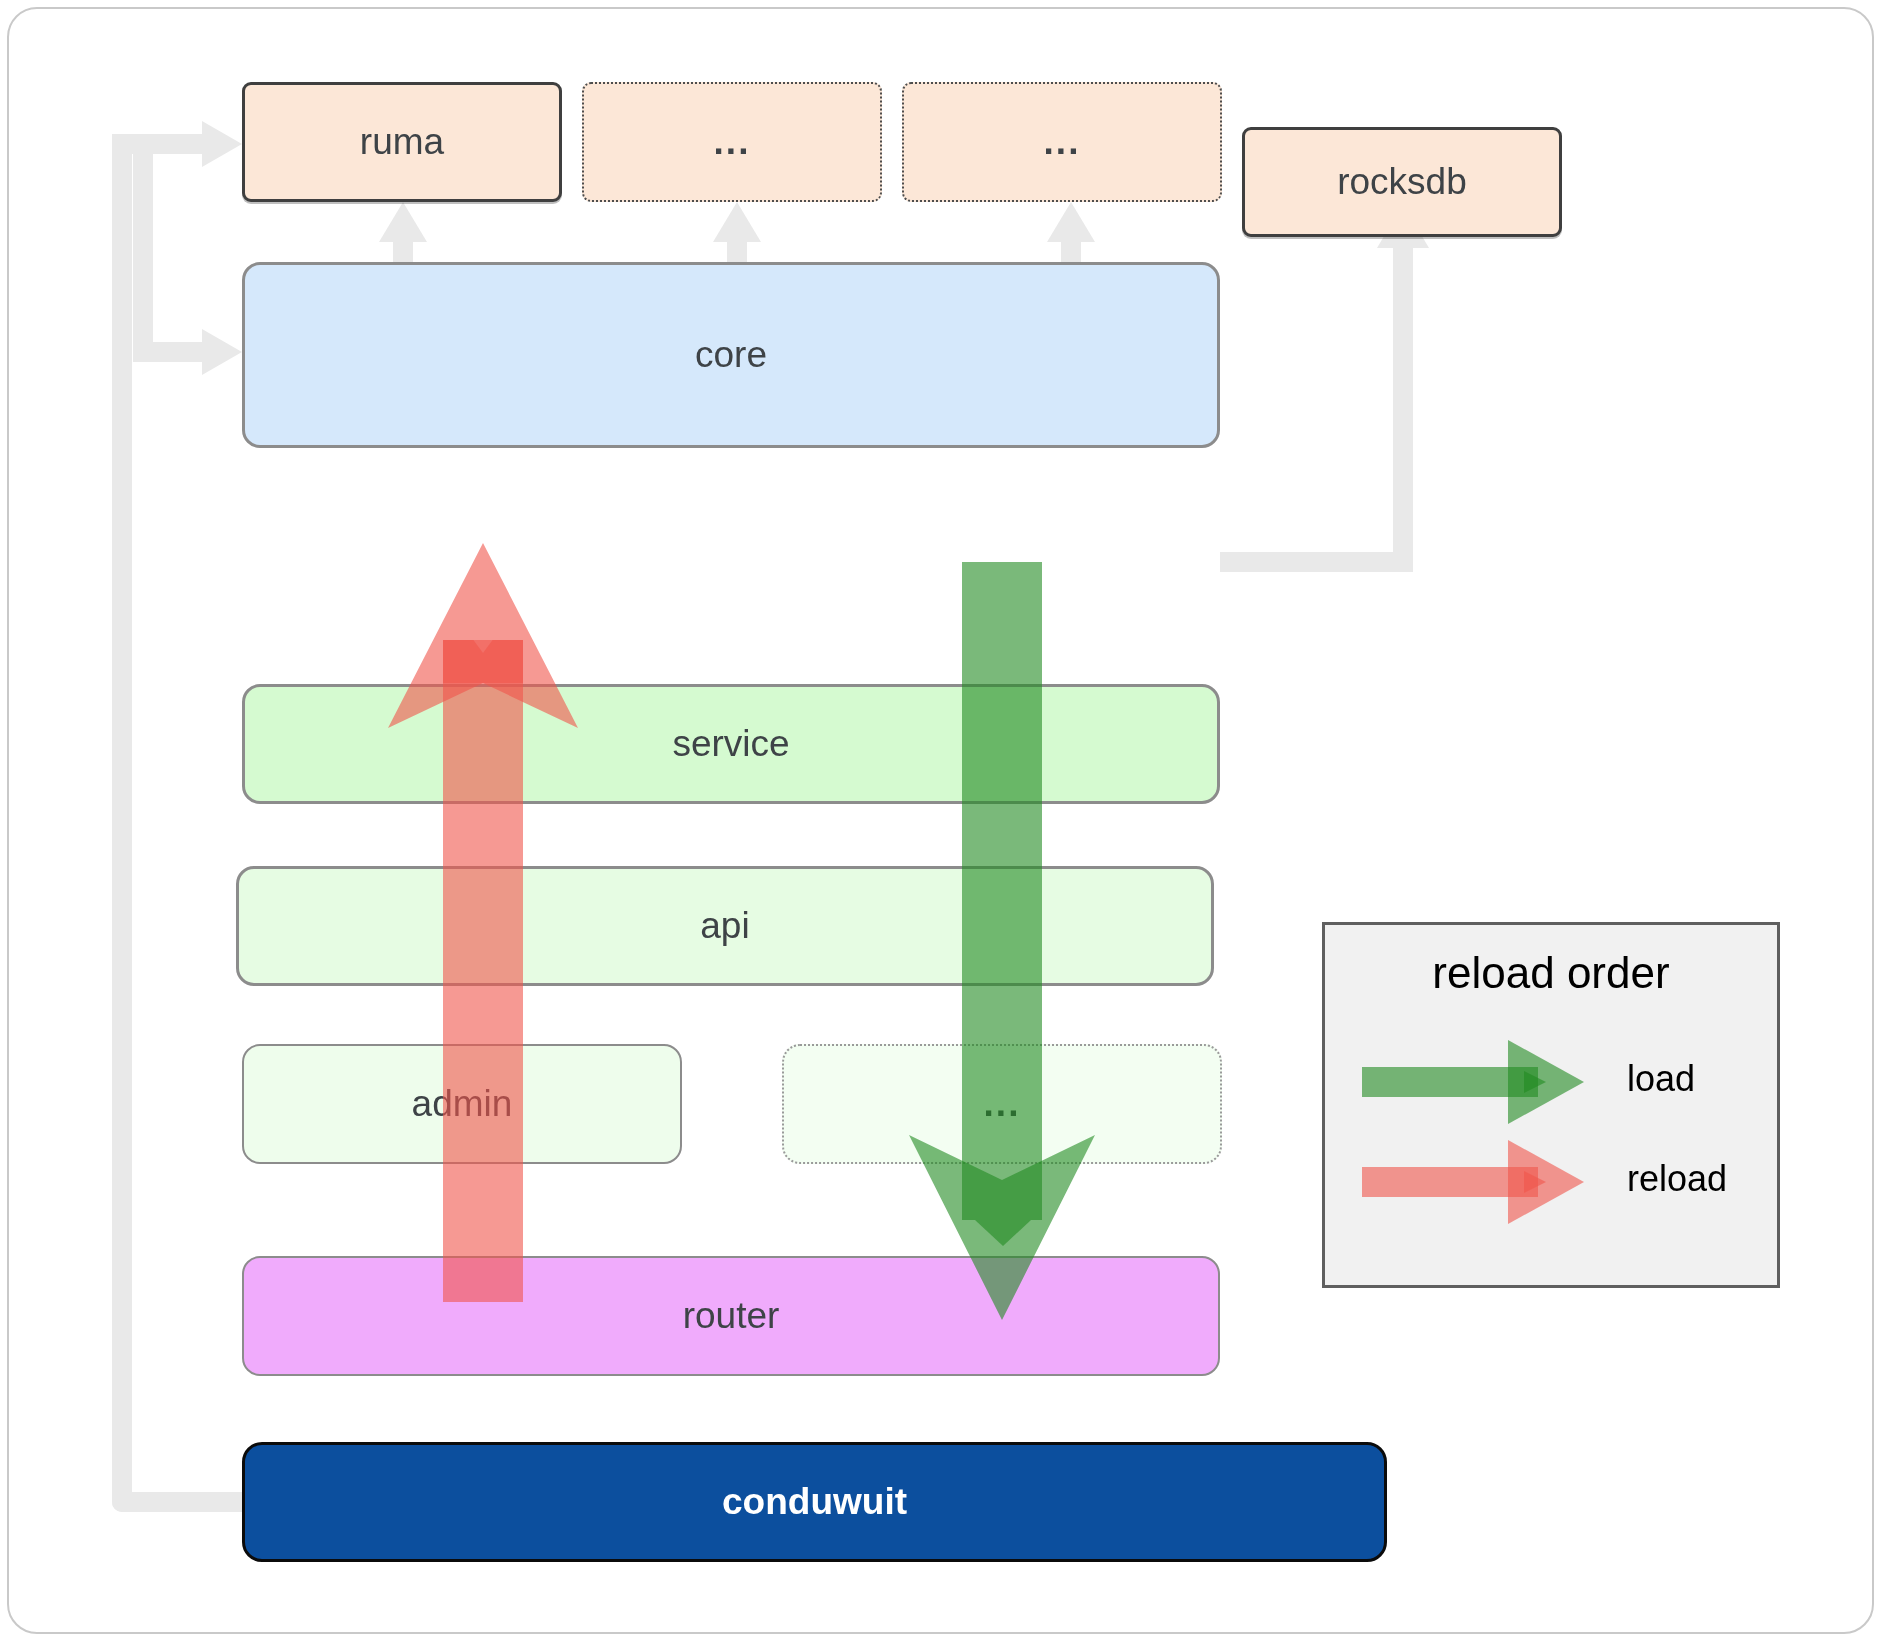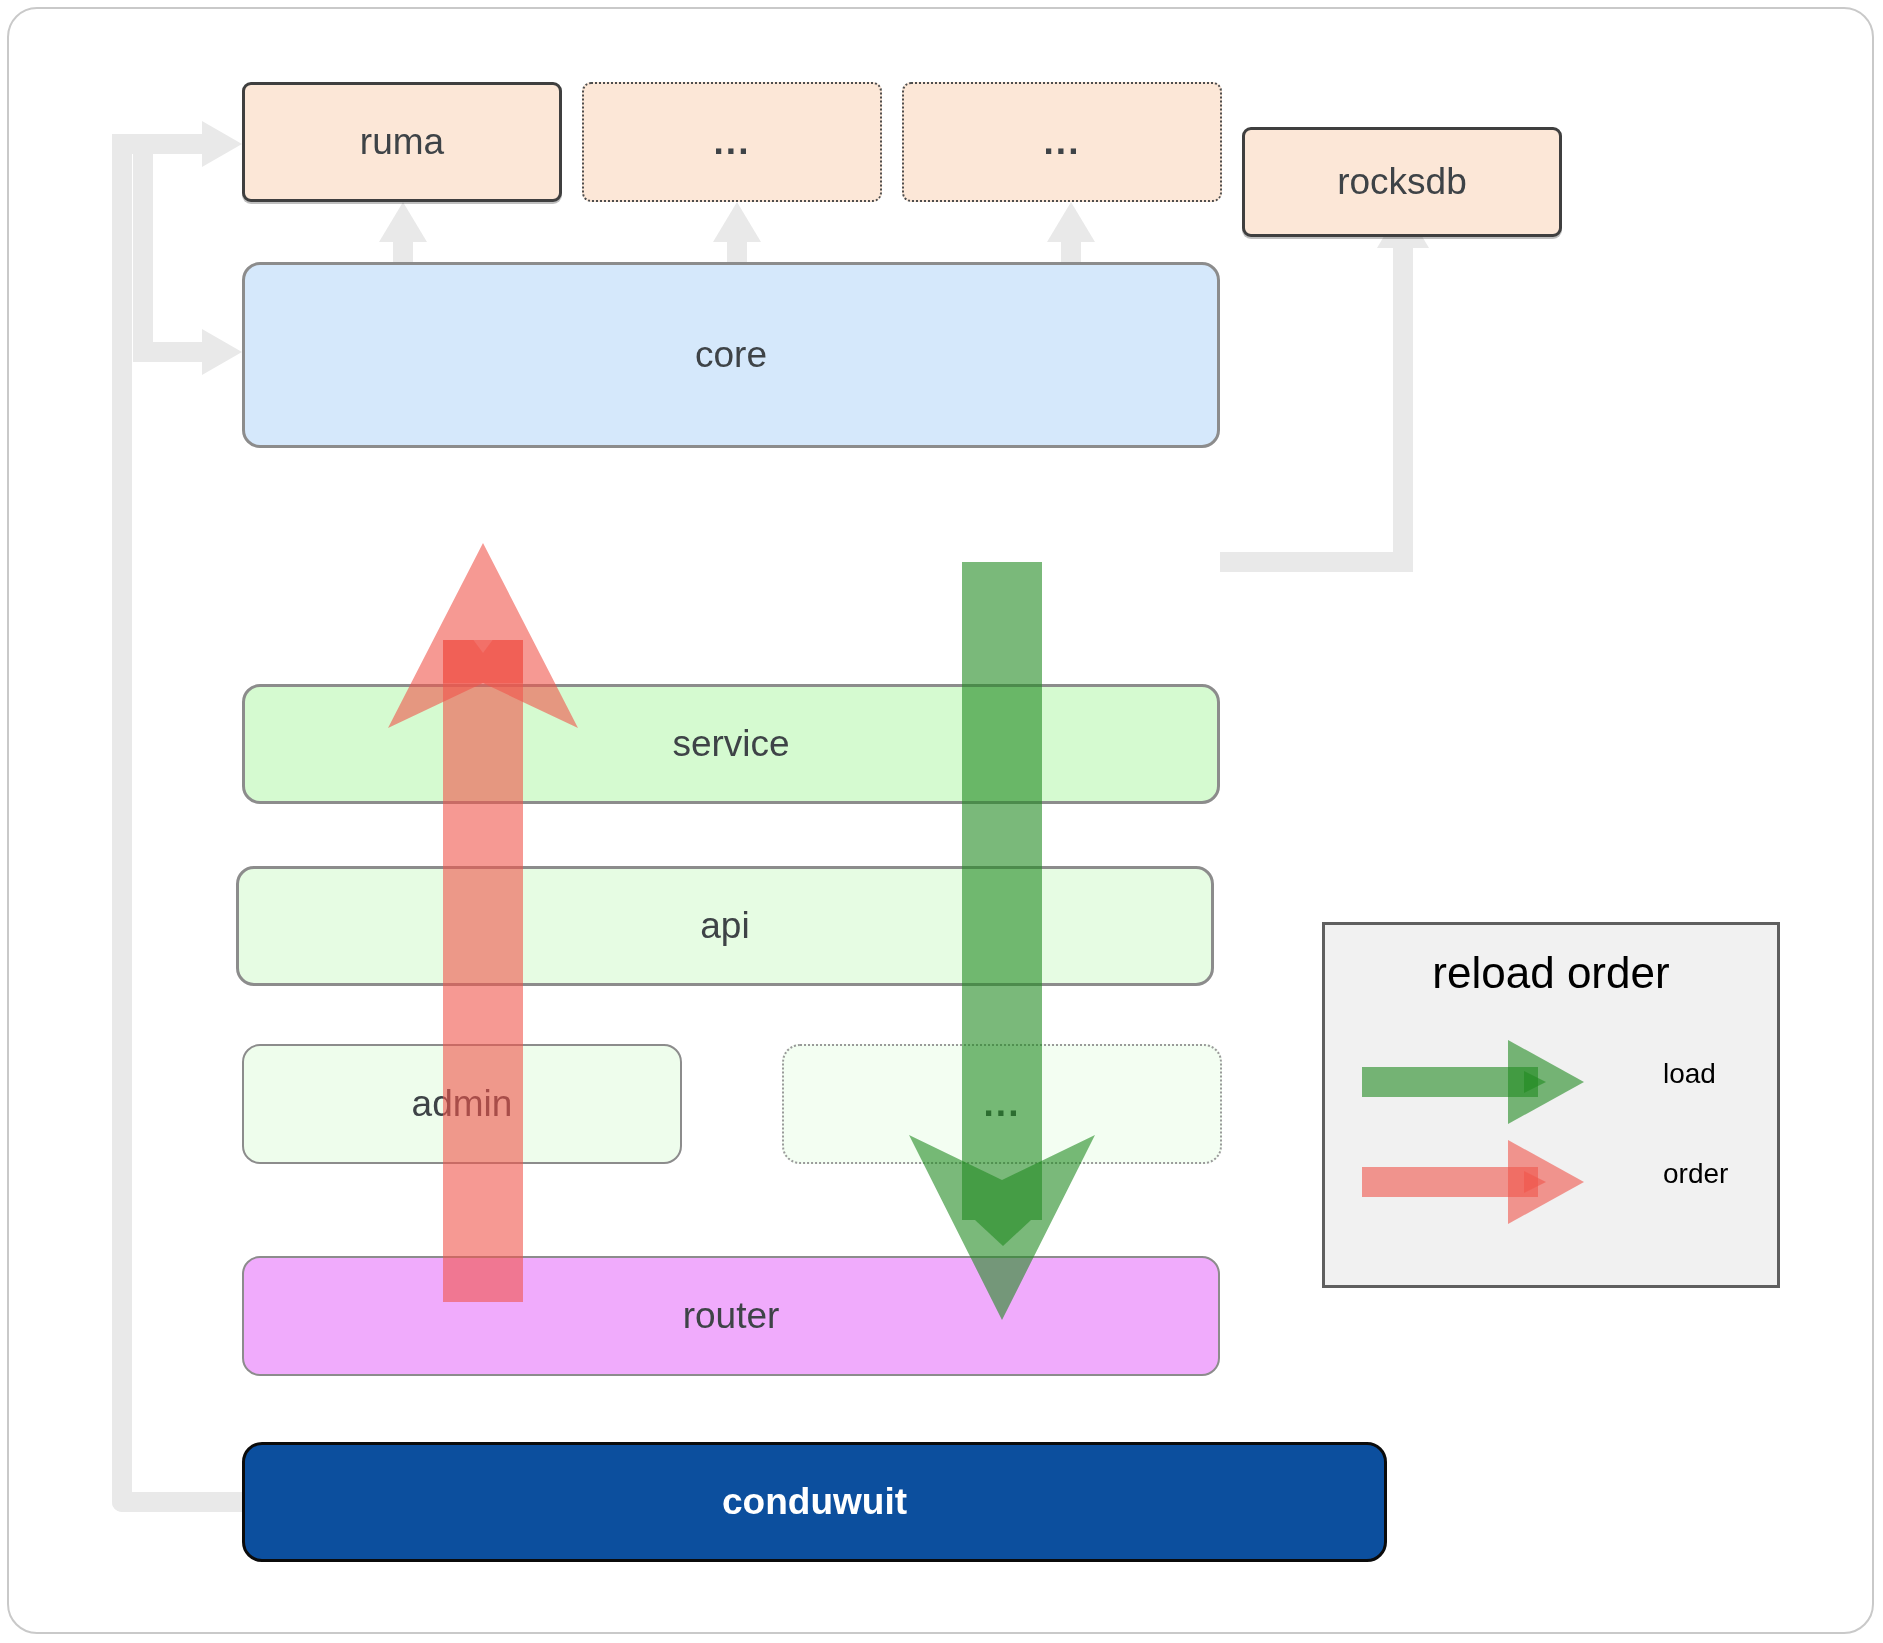--- a/index.html
+++ b/index.html
@@ -91,21 +91,21 @@
 
   
   #legend{
     position:absolute;left:1322px;top:922px;width:458px;height:366px;
     background:#f1f1f1;border:3px solid #5f5f5f;box-sizing:border-box;
   }
   #legend-title{
     position:absolute;left:1322px;top:948px;width:458px;text-align:center;
     font-size:44px;color:#000000;
   }
-  .leg-label{position:absolute;font-size:28px;color:#000000;margin-left:36px;}
+  .leg-label{position:absolute;font-size:36px;color:#000000;}
   #leg-load-label{left:1627px;top:1058px;}
   #leg-unload-label{left:1627px;top:1158px;}
   #leg-g-shaft{left:1362px;top:1067px;width:176px;height:30px;}
   #leg-g-head{left:1508px;top:1040px;width:76px;height:84px;clip-path:polygon(0 0,100% 50%,0 100%);}
   #leg-g-mini{left:1524px;top:1071px;width:22px;height:22px;clip-path:polygon(0 0,100% 50%,0 100%);}
   #leg-r-shaft{left:1362px;top:1167px;width:176px;height:30px;}
   #leg-r-head{left:1508px;top:1140px;width:76px;height:84px;clip-path:polygon(0 0,100% 50%,0 100%);}
   #leg-r-mini{left:1524px;top:1171px;width:22px;height:22px;clip-path:polygon(0 0,100% 50%,0 100%);}
 </style>
 </head>
@@ -178,14 +178,14 @@
 
   <div id="legend"></div>
   <div id="legend-title">reload order</div>
   <div class="shape green" id="leg-g-shaft"></div>
   <div class="shape green" id="leg-g-head"></div>
   <div class="shape green" id="leg-g-mini"></div>
   <div class="leg-label" id="leg-load-label">load</div>
   <div class="shape red" id="leg-r-shaft"></div>
   <div class="shape red" id="leg-r-head"></div>
   <div class="shape red" id="leg-r-mini"></div>
-  <div class="leg-label" id="leg-unload-label">order</div>
+  <div class="leg-label" id="leg-unload-label">reload</div>
 </div>
 
 </body></html>

